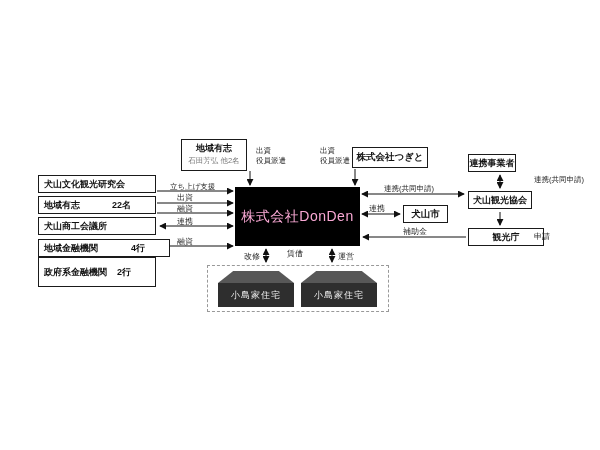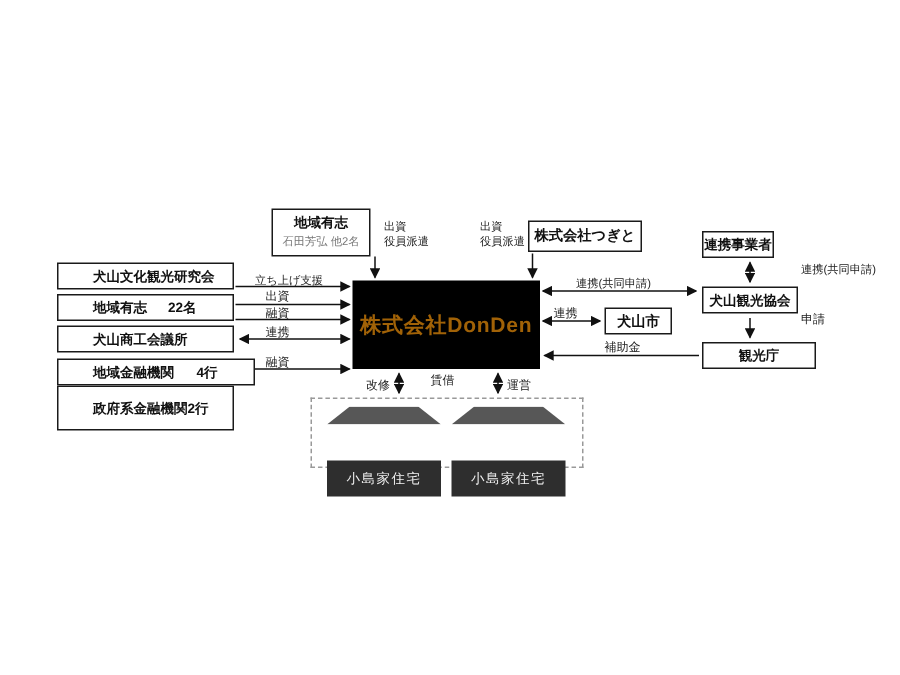--- a/index.html
+++ b/index.html
@@ -1,36 +1,36 @@
 <!DOCTYPE html>
 <html><head>
 <meta charset="utf-8">
 <style>
   * { margin:0; padding:0; box-sizing:border-box; }
   html,body { background:#fff; }
   body { font-family:"Liberation Sans", sans-serif; color:#111; }
   .stage { position:relative; width:600px; height:450px; background:#fff; overflow:hidden; }
   .wires { position:absolute; left:0; top:0; }
   .box { position:absolute; border:1px solid #1a1a1a; background:#fff; }
-  .lbox { display:flex; align-items:center; font-weight:bold; font-size:9px; padding-left:23px; white-space:nowrap; }
+  .lbox { display:flex; align-items:center; font-weight:bold; font-size:9px; padding-left:5px; white-space:nowrap; }
   .lbox .count { margin-left:auto; margin-right:24px; }
   .cbox { display:flex; align-items:center; justify-content:center; font-weight:bold; font-size:9px; white-space:nowrap; }
-  .donden { position:absolute; background:#000; color:#a16207; display:flex; align-items:center; justify-content:center;
-            font-weight:bold; font-size:14px; letter-spacing:.5px; white-space:nowrap; }
+  .donden { position:absolute; background:#000; color:#f9a8d4; display:flex; align-items:center; justify-content:center;
+            font-weight:normal; font-size:14px; letter-spacing:.5px; white-space:nowrap; }
   .founders { text-align:center; padding-top:3px; }
   .f-title { font-size:9px; font-weight:bold; line-height:11px; }
   .f-sub { font-size:7.5px; color:#777; margin-top:2px; }
   .lbl { position:absolute; font-size:8px; color:#222; white-space:nowrap; line-height:9px; }
   .lbl.small { font-size:7.5px; }
   .lbl.two span { display:block; line-height:9.5px; font-size:7.5px; }
   .dashed { position:absolute; border:1px dashed #999; background:#fff; }
   .house { position:absolute; }
   .roof { height:12px; background:#575757; clip-path:polygon(0 100%, 20% 0, 80% 0, 100% 100%); }
   .hbody { height:24px; background:#2e2e2e; color:#f2f2f2; font-size:9px; letter-spacing:1px;
-           display:flex; align-items:center; justify-content:center; white-space:nowrap;margin-top:24px; }
+           display:flex; align-items:center; justify-content:center; white-space:nowrap; }
 </style>
 </head>
 <body>
 
 <div class="stage">
 
   <svg class="wires" width="600" height="450">
     <defs>
       <marker id="ah" viewBox="0 0 8 8" refX="7" refY="4" markerWidth="7" markerHeight="7" orient="auto-start-reverse">
         <path d="M0,0 L8,4 L0,8 z" fill="#111"></path>
@@ -98,21 +98,21 @@
 
   <div class="box cbox" style="left:468px;top:154px;width:48px;height:18px">連携事業者</div>
   <div class="box cbox" style="left:468px;top:191px;width:64px;height:18px">犬山観光協会</div>
   <div class="box cbox" style="left:468px;top:228px;width:76px;height:18px">観光庁</div>
   <div class="box cbox" style="left:403px;top:205px;width:45px;height:18px;font-size:9.5px">犬山市</div>
 
   <div class="lbl small" style="left:384px;top:184px">連携(共同申請)</div>
   <div class="lbl" style="left:369px;top:204px">連携</div>
   <div class="lbl" style="left:403px;top:227px">補助金</div>
   <div class="lbl small" style="left:534px;top:175px">連携(共同申請)</div>
-  <div class="lbl" style="left:534px;top:208px">申請</div>
+  <div class="lbl" style="left:534px;top:232px">申請</div>
 
   <div class="lbl" style="left:244px;top:252px">改修</div>
   <div class="lbl" style="left:287px;top:249px">賃借</div>
   <div class="lbl" style="left:338px;top:252px">運営</div>
 
   <div class="dashed" style="left:207px;top:265px;width:182px;height:47px"></div>
   <div class="house" style="left:218px;top:271px;width:76px">
     <div class="roof"></div>
     <div class="hbody">小島家住宅</div>
   </div>

